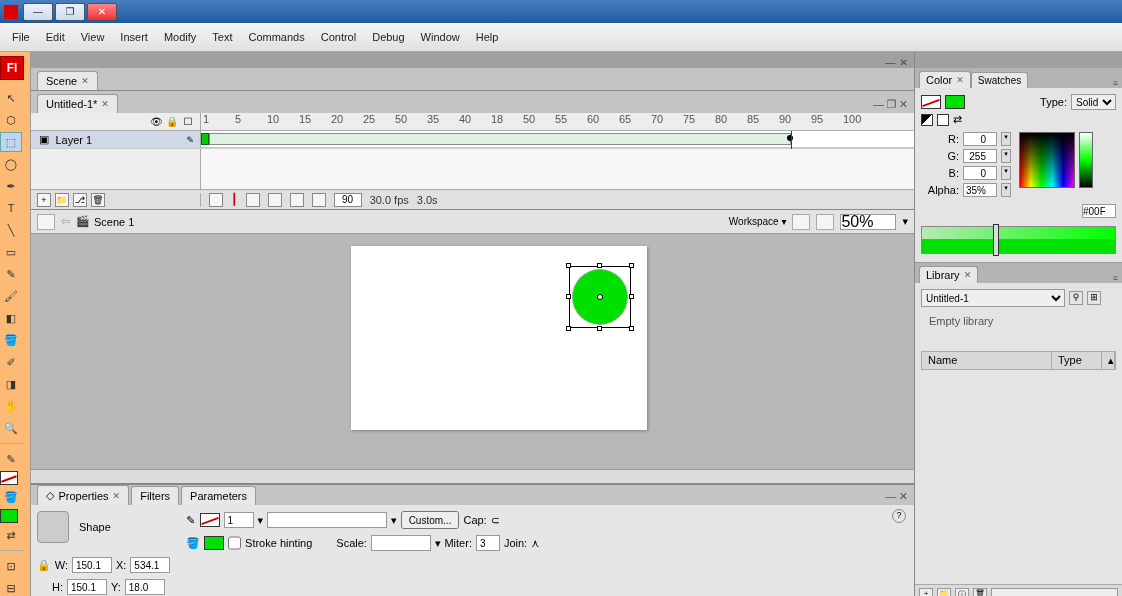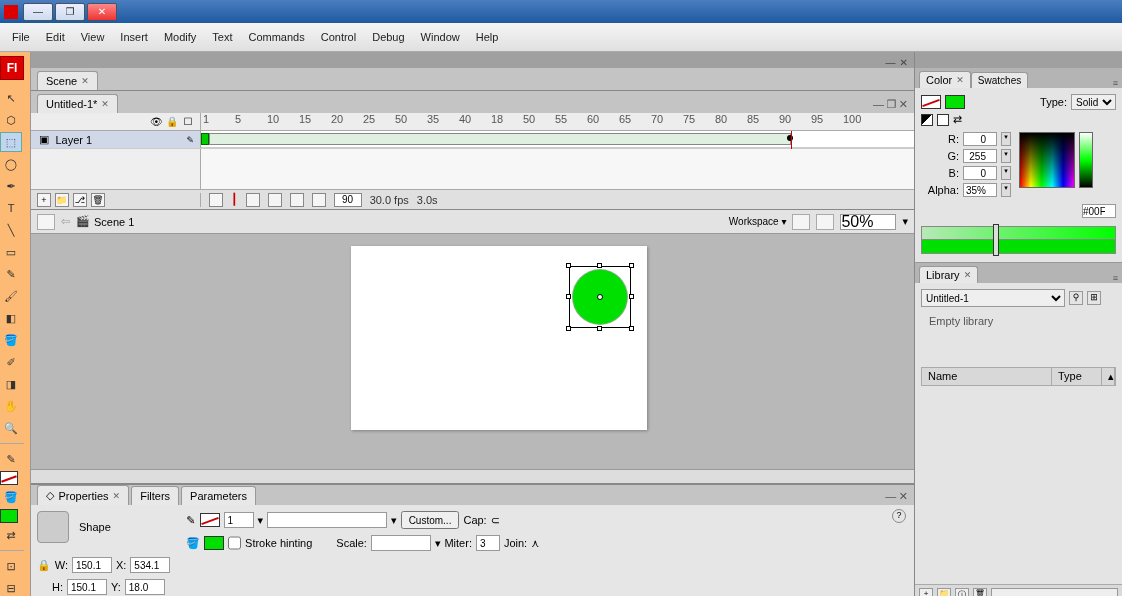--- a/index.html
+++ b/index.html
@@ -113,21 +113,21 @@
 .val-box { width: 14px; height: 56px; background: linear-gradient(#fff, #0f0, #000); border: 1px solid #666; cursor: pointer; }
 .hex-val { width: 56px; height: 14px; border: 1px solid #999; font-size: 10px; text-align: center; margin-top: 4px; }
 .alpha-bar { height: 30px; margin-top: 8px; position: relative; }
 .alpha-bar .grad { height: 14px; background: linear-gradient(to right, rgba(0,255,0,0.2), #00ff00); border: 1px solid #888; }
 .alpha-bar .solid { height: 14px; background: #00e000; border: 1px solid #888; border-top: none; }
 .alpha-bar .handle { position: absolute; top: -2px; width: 6px; height: 32px; border: 1px solid #333; background: #ddd; cursor: pointer; }
 
 .lib-body { padding: 6px; font-size: 10px; flex: 1; }
 .lib-body select { width: 144px; height: 18px; font-size: 10px; border: 1px solid #999; }
 .lib-body .empty { margin-top: 8px; color: #555; padding-left: 8px; }
-.lib-cols { display: flex; background: #d8d8d8; border: 1px solid #aaa; margin-top: 40px; font-size: 10px; }
+.lib-cols { display: flex; background: #d8d8d8; border: 1px solid #aaa; margin-top: 24px; font-size: 10px; }
 .lib-cols span { padding: 2px 6px; border-right: 1px solid #aaa; }
 .lib-foot { height: 18px; background: #dadada; border-top: 1px solid #aaa; display: flex; align-items: center; gap: 4px; padding: 0 4px; }
 .lib-foot span { width: 14px; height: 12px; border: 1px solid #999; background: #eee; cursor: pointer; font-size: 8px; text-align: center; }
 </style>
 </head>
 <body>
 
 <div class="titlebar">
   <div class="icon"></div>
   <div class="winbtns">

